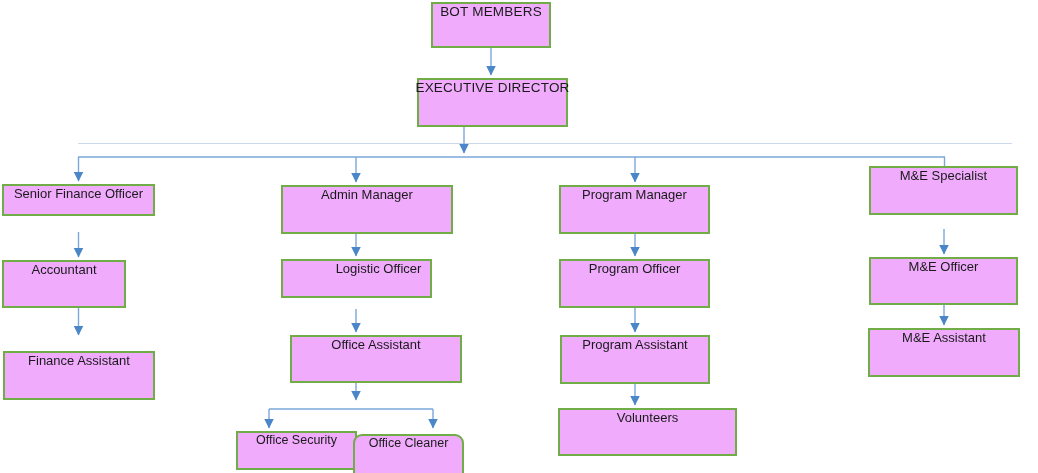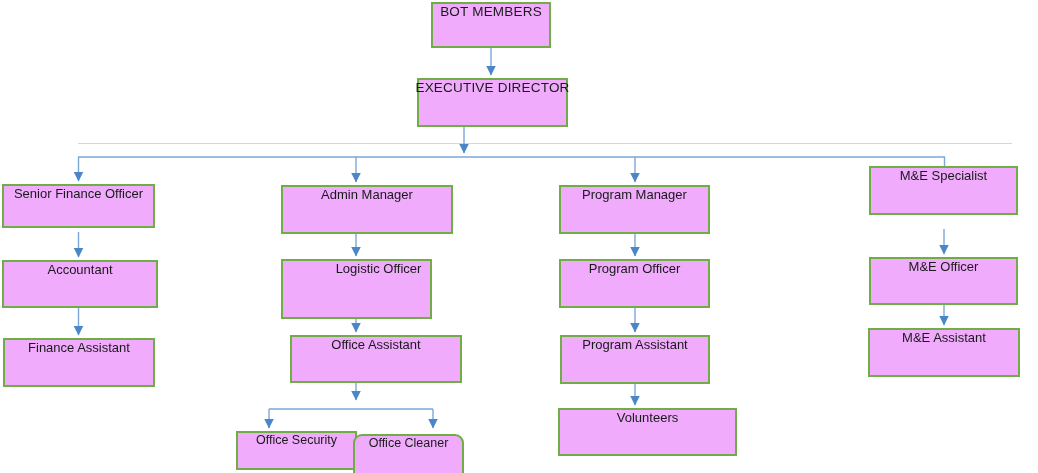--- a/index.html
+++ b/index.html
@@ -80,34 +80,34 @@
   </svg>
 
   <div class="node big" style="left:431px;top:2px;width:120px;height:46px;">
     <span>BOT MEMBERS</span>
   </div>
 
   <div class="node big" style="left:417px;top:78px;width:151px;height:49px;">
     <span>EXECUTIVE DIRECTOR</span>
   </div>
 
-  <div class="node" style="left:2px;top:184px;width:153px;height:44px;">
+  <div class="node" style="left:2px;top:184px;width:153px;height:32px;">
     <span>Senior Finance Officer</span>
   </div>
-  <div class="node" style="left:2px;top:260px;width:156px;height:48px;">
+  <div class="node" style="left:2px;top:260px;width:124px;height:48px;">
     <span>Accountant</span>
   </div>
-  <div class="node" style="left:3px;top:338px;width:152px;height:49px;">
+  <div class="node" style="left:3px;top:351px;width:152px;height:49px;">
     <span>Finance Assistant</span>
   </div>
 
   <div class="node" style="left:281px;top:185px;width:172px;height:49px;">
     <span>Admin Manager</span>
   </div>
-  <div class="node" style="left:281px;top:259px;width:151px;height:60px;padding-left:44px;">
+  <div class="node" style="left:281px;top:259px;width:151px;height:39px;padding-left:44px;">
     <span>Logistic Officer</span>
   </div>
   <div class="node" style="left:290px;top:335px;width:172px;height:48px;">
     <span>Office Assistant</span>
   </div>
   <div class="node small" style="left:215px;top:431px;width:121px;height:39px;margin-left:21px;">
     <span>Office Security</span>
   </div>
   <div class="node small" style="left:353px;top:434px;width:111px;height:53px;border-radius:9px;">
     <span>Office Cleaner</span>

